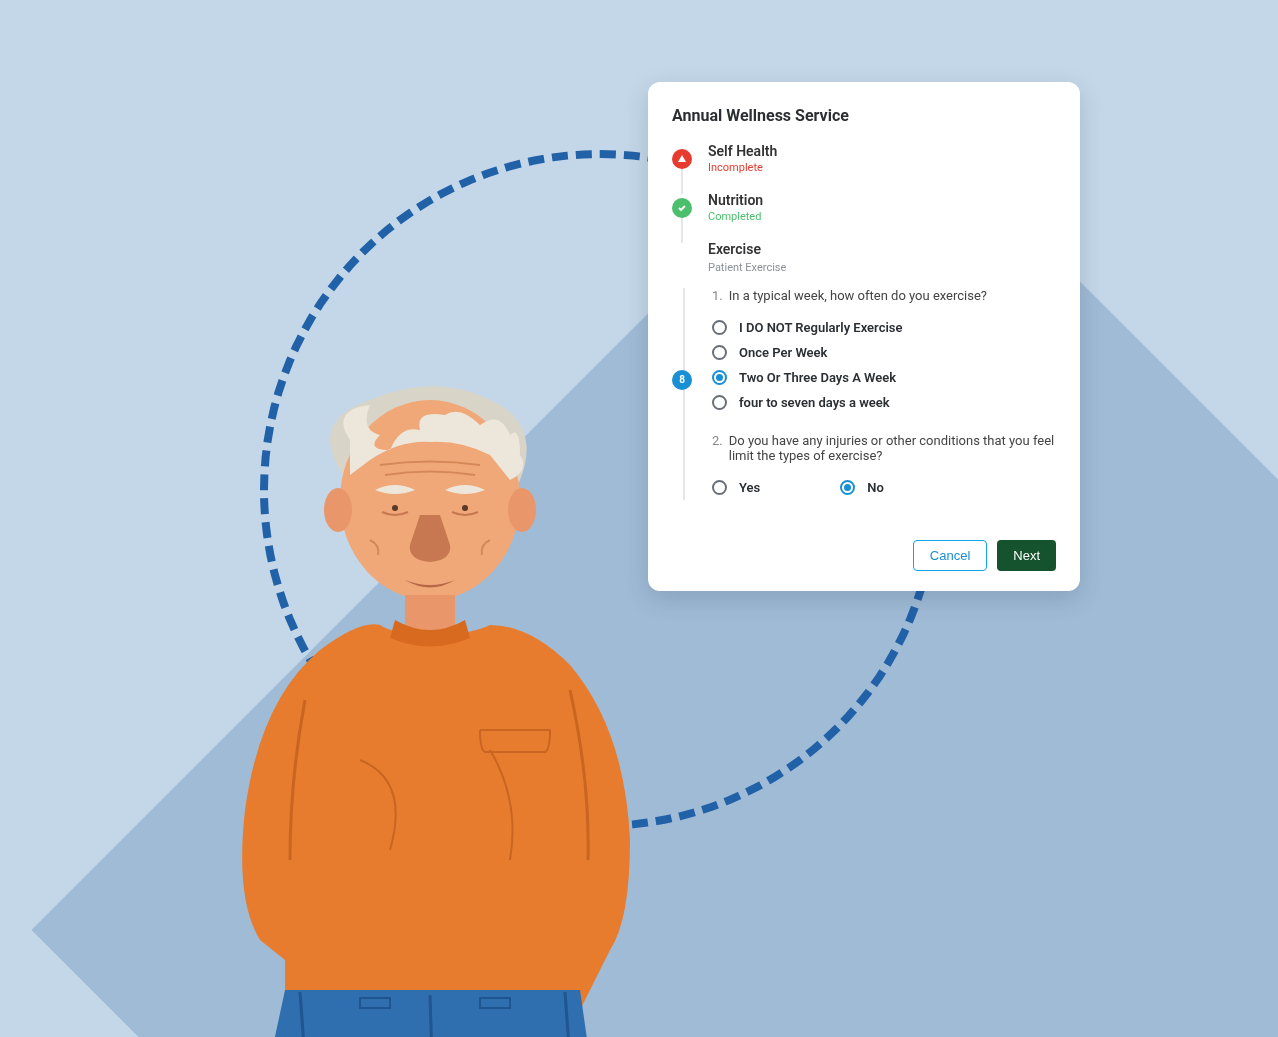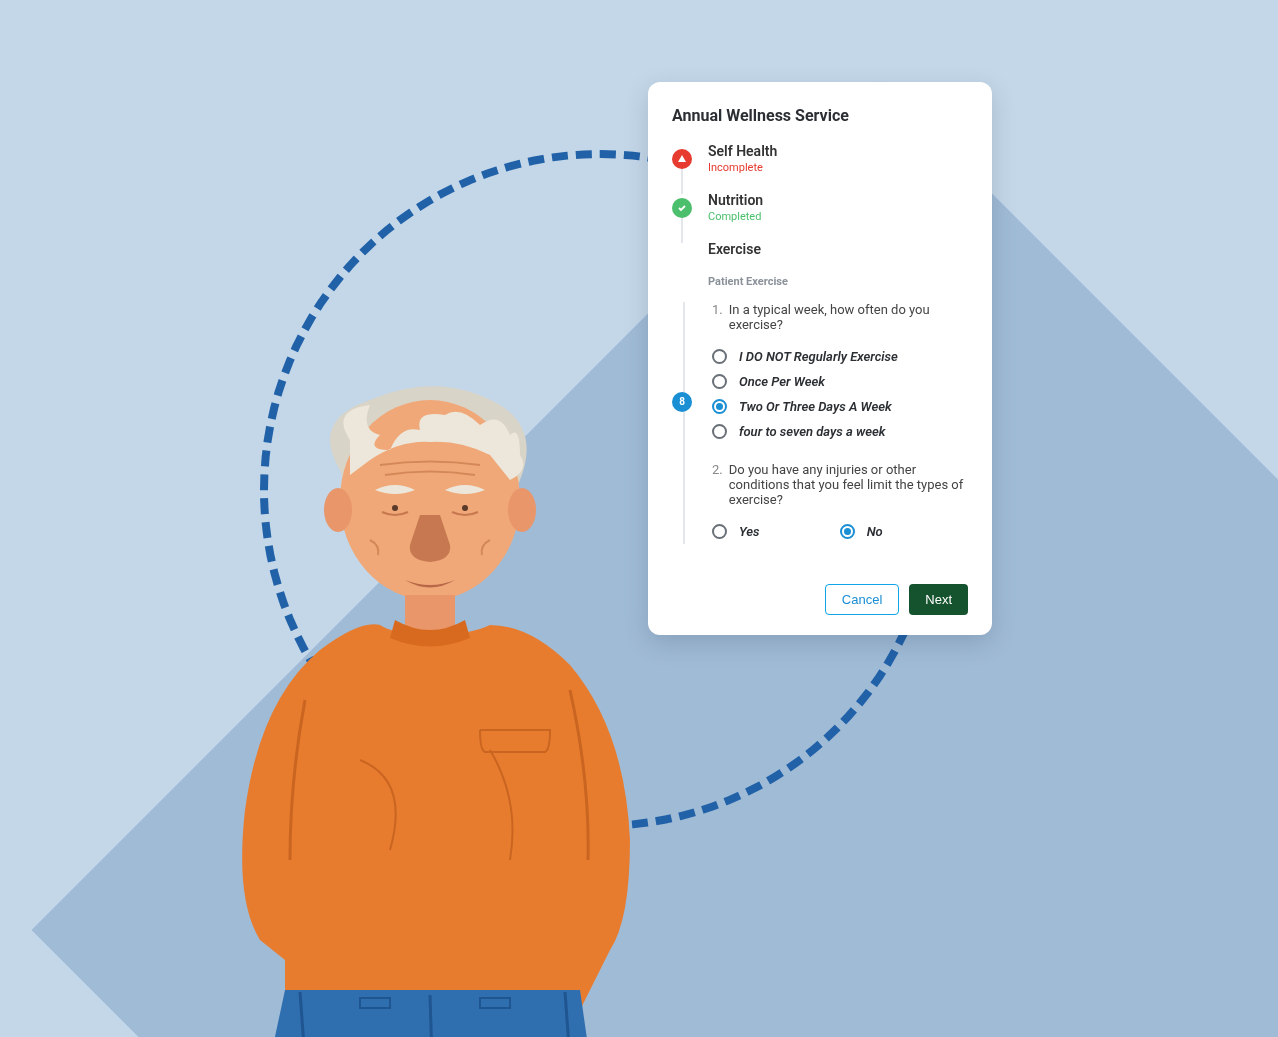--- a/index.html
+++ b/index.html
@@ -33,21 +33,21 @@
       position: absolute;
       top: 380px;
       left: 210px;
       width: 460px;
       height: 680px;
     }
     .card {
       position: absolute;
       top: 82px;
       left: 648px;
-      width: 344px;
+      width: 432px;
       background: #ffffff;
       border-radius: 12px;
       box-shadow: 0 8px 24px rgba(30,50,70,0.18);
       padding: 24px 24px 20px 24px;
     }
     .card-title {
       font-size: 16px;
       font-weight: 700;
       color: #2b2f33;
       margin-bottom: 18px;
@@ -89,37 +89,36 @@
     .step-icon.check { background: #4bbf6b; }
     .step-icon.number { background: #1a8fd4; }
     .step-body { flex: 1; }
     .step-title {
       font-size: 14px;
       font-weight: 600;
       color: #333;
     }
     .step-sub-incomplete { font-size: 11px; color: #e63b2e; margin-top: 2px; }
     .step-sub-complete { font-size: 11px; color: #4bbf6b; margin-top: 2px; }
-    .step-sub-desc { font-size: 11px; color: #8a9199; margin-top: 18px; font-weight: bold; }
+    .step-sub-desc { font-size: 11px; color: #8a9199; margin-top: 4px; }
     .questions { margin-top: 14px; padding-left: 4px; }
     .question {
       font-size: 13px;
       color: #444;
       display: flex;
       gap: 6px;
       margin-bottom: 12px;
     }
     .qnum { color: #888; }
     .options { padding-left: 0; margin-bottom: 18px; }
     .option {
       display: flex;
       align-items: center;
       padding: 5px 0;
       cursor: pointer;
-      font-style: italic;
     }
     .radio {
       width: 15px;
       height: 15px;
       border: 2px solid #6a7078;
       border-radius: 50%;
       margin-right: 12px;
       display: flex;
       align-items: center;
       justify-content: center;

